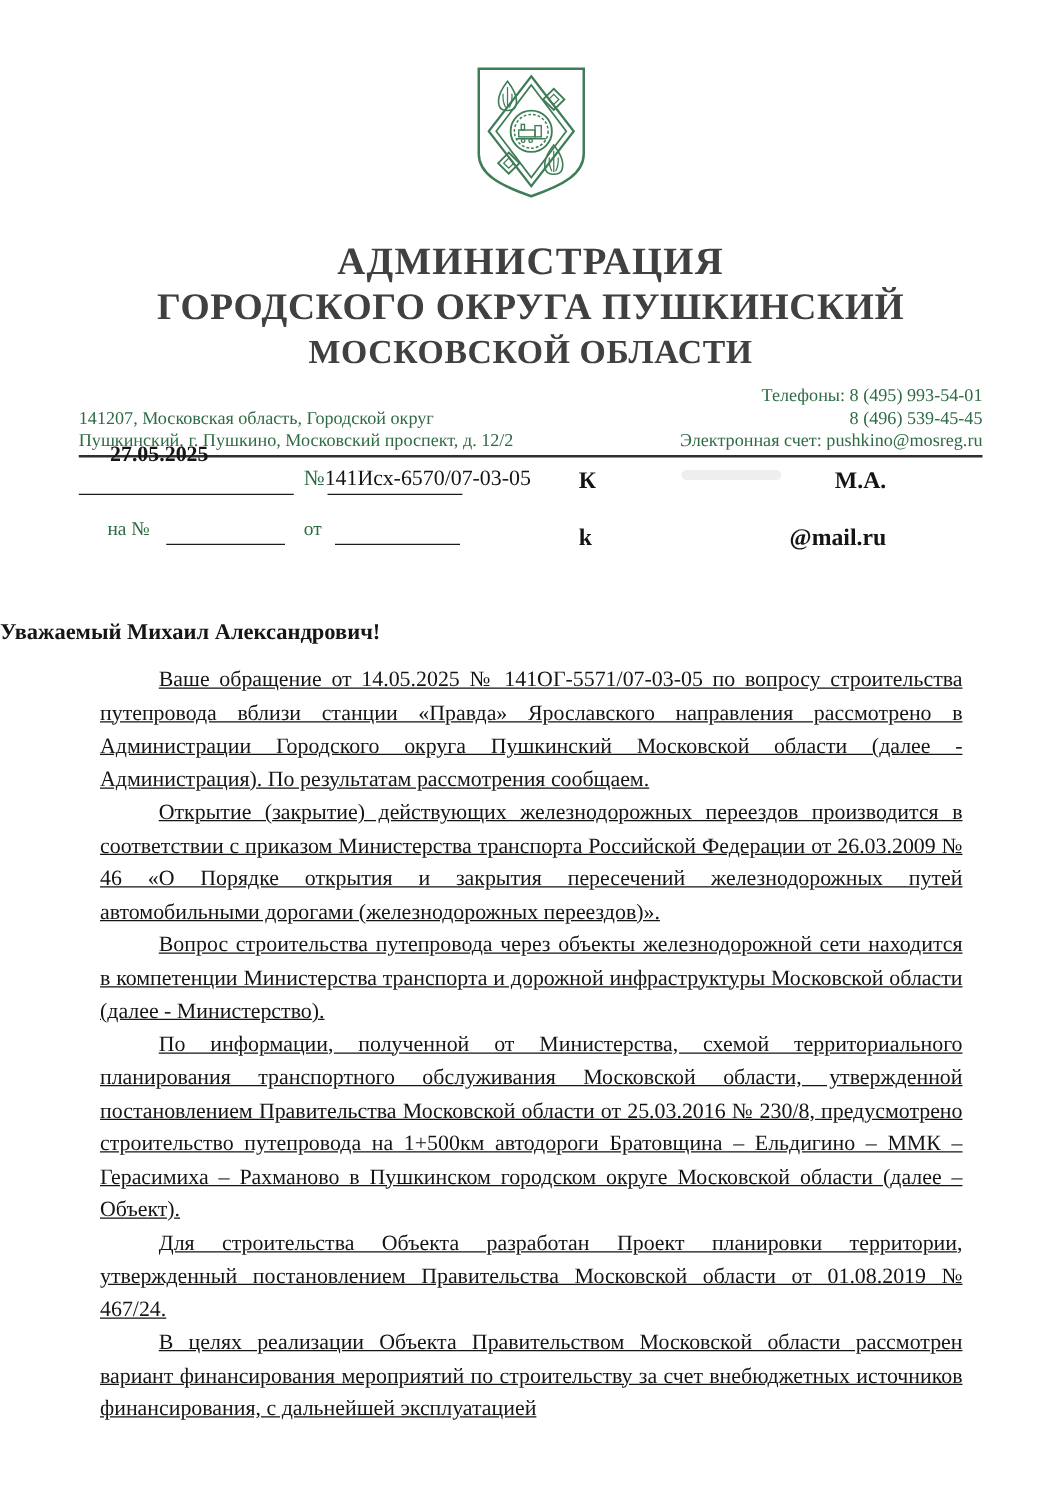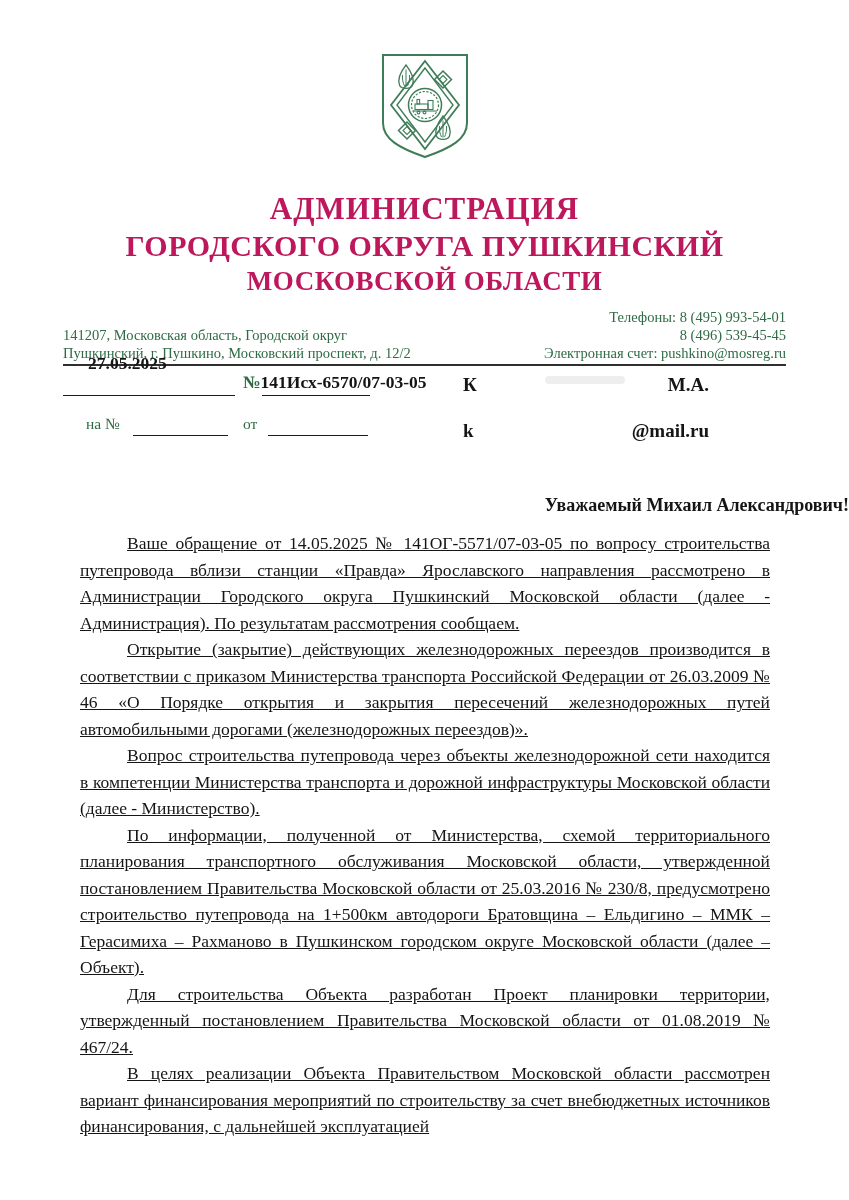--- a/index.html
+++ b/index.html
@@ -11,21 +11,21 @@
     background:#ffffff;
     overflow:hidden;
     font-family:"Liberation Serif", serif;
     color:#151515;
   }
   
   .emblem { position:absolute; left:379px; top:52px; width:92px; height:110px; }
   
   .org-title {
     position:absolute; top:190px; left:0; width:100%;
-    text-align:center; color:#be185d; font-weight:bold;
+    text-align:center; color:#404040; font-weight:bold;
   }
   .org-title .l1 { font-size:31px; line-height:37px; letter-spacing:1px; }
   .org-title .l2 { font-size:30px; line-height:37px; letter-spacing:0.5px; }
   .org-title .l3 { font-size:27px; line-height:34px; letter-spacing:0.5px; }
   
   .contacts {
     position:absolute; left:63px; top:308px; width:723px;
     display:flex; justify-content:space-between; align-items:flex-end;
     color:#2e6b44; font-size:14.5px; line-height:18px;
     border-bottom:2px solid #2f2f2f; padding-bottom:2px;
@@ -42,21 +42,21 @@
   }
   .recipient .row { display:flex; justify-content:space-between; }
   .recipient .row + .row { margin-top:24px; }
   .smudge {
     position:absolute; left:545px; top:376px; width:80px; height:8px;
     background:#e3e3e3; border-radius:4px; opacity:.6;
   }
   
   .salutation {
     position:absolute; top:495px; left:0; width:100%;
-    text-align:right; font-weight:bold; font-size:18px;
+    text-align:left; font-weight:bold; font-size:18px;
   }
   .body-text {
     position:absolute; left:80px; top:530px; width:690px;
     text-align:justify; font-size:17.5px; line-height:26.5px;
   }
   .body-p { text-indent:47px; margin:0;text-decoration:underline; }
 </style>
 </head>
 <body>
 
@@ -112,21 +112,21 @@
     <div class="right">
       <div>Телефоны: 8 (495) 993-54-01</div>
       <div>8 (496) 539-45-45</div>
       <div>Электронная счет: pushkino@mosreg.ru</div>
     </div>
   </div>
 
   <div class="req" style="left:88px; top:353px;font-weight:bold;">27.05.2025</div>
   <div class="uline" style="left:63px; top:395px; width:172px;"></div>
 
-  <div class="req" style="left:243px; top:372px;font-weight:bold;">
+  <div class="req" style="left:243px; top:372px;">
     <span class="green">№</span><span>141Исх-6570/07-03-05</span>
   </div>
   <div class="uline" style="left:262px; top:395px; width:108px;"></div>
 
   <div class="req green" style="left:86px; top:415px; font-size:15.5px;">на №</div>
   <div class="uline" style="left:133px; top:435px; width:95px;"></div>
   <div class="req green" style="left:243px; top:415px; font-size:15.5px;">от</div>
   <div class="uline" style="left:268px; top:435px; width:100px;"></div>
 
   <div class="smudge"></div>

